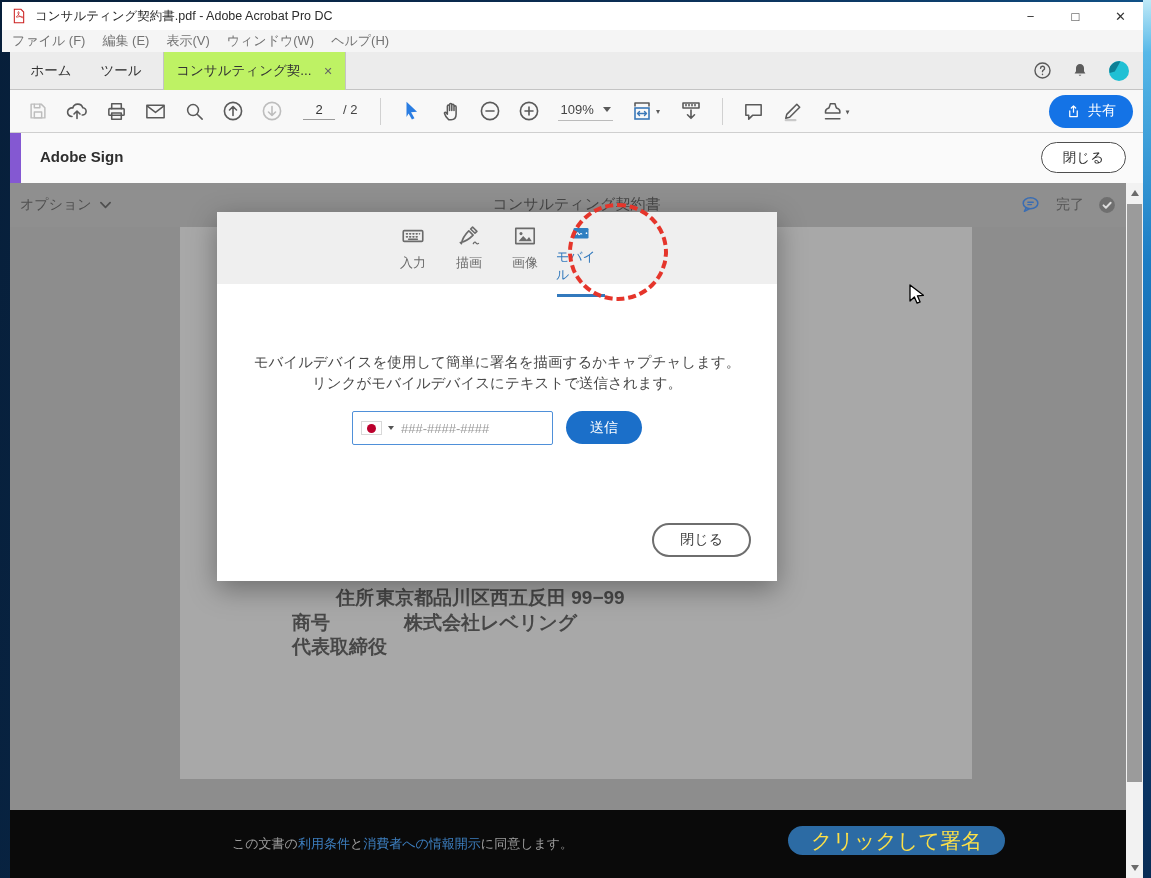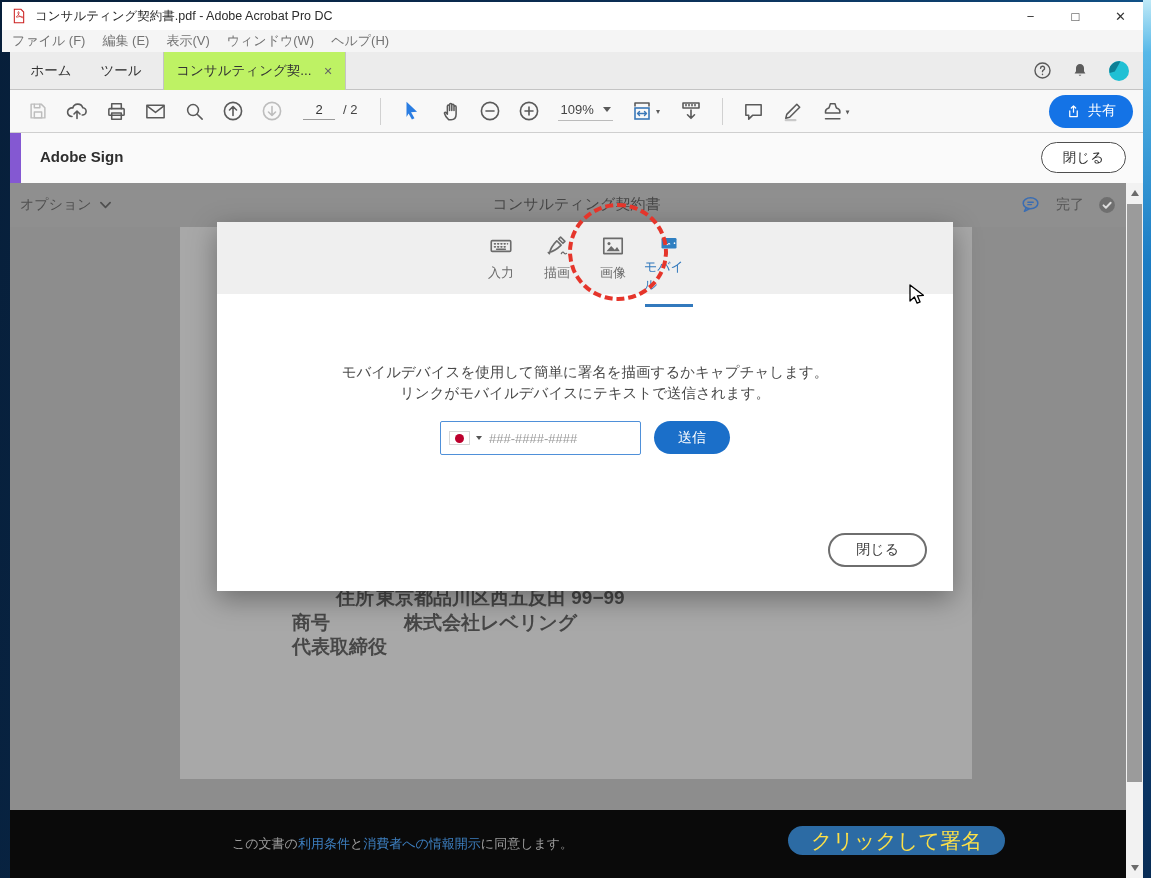--- a/index.html
+++ b/index.html
@@ -83,21 +83,21 @@
 
   
   .scrollbar { position:absolute; right:8px; top:183px; width:17px; bottom:0; background:#f2f2f2; }
   .sb-arrow { position:absolute; left:0; width:100%; height:16px; display:flex; align-items:center; justify-content:center; }
   .sb-up { top:2px; } .sb-down { bottom:2px; }
   .tri-up { width:0; height:0; border-left:4px solid transparent; border-right:4px solid transparent; border-bottom:6px solid #6b6b6b; }
   .tri-down { width:0; height:0; border-left:4px solid transparent; border-right:4px solid transparent; border-top:6px solid #6b6b6b; }
   .sb-thumb { position:absolute; left:1px; right:1px; top:21px; height:578px; background:#9b9b9b; }
 
   
-  .dialog { position:absolute; left:217px; top:222px; width:736px; height:369px; background:#ffffff;
+  .dialog { position:absolute; left:217px; top:212px; width:560px; height:369px; background:#ffffff;
             box-shadow:0 8px 26px rgba(0,0,0,0.35); z-index:10; }
   .dlg-tabs { height:72px; background:#efefef; display:flex; justify-content:center; gap:6px; padding-top:11px; }
   .dtab { width:50px; display:flex; flex-direction:column; align-items:center; gap:5px; position:relative; }
   .dtab-label { font-size:13px; color:#6b6b6b; }
   .dtab.active .dtab-label { color:#3279bd;font-family:Liberation Mono, monospace; }
   .dtab.active::after { content:""; position:absolute; bottom:-13px; left:1px; right:1px; height:3px; background:#3279bd; }
   .dsvg { fill:none; stroke:#6b6b6b; stroke-width:1.5; stroke-linecap:round; stroke-linejoin:round; }
   .desc { position:absolute; left:0; width:100%; text-align:center; font-size:14.5px; color:#4a4a4a; }
   .desc1 { top:141px; } .desc2 { top:162px; }
   .phone-row { position:absolute; top:199px; left:0; width:100%; display:flex; justify-content:center; gap:13px; }

